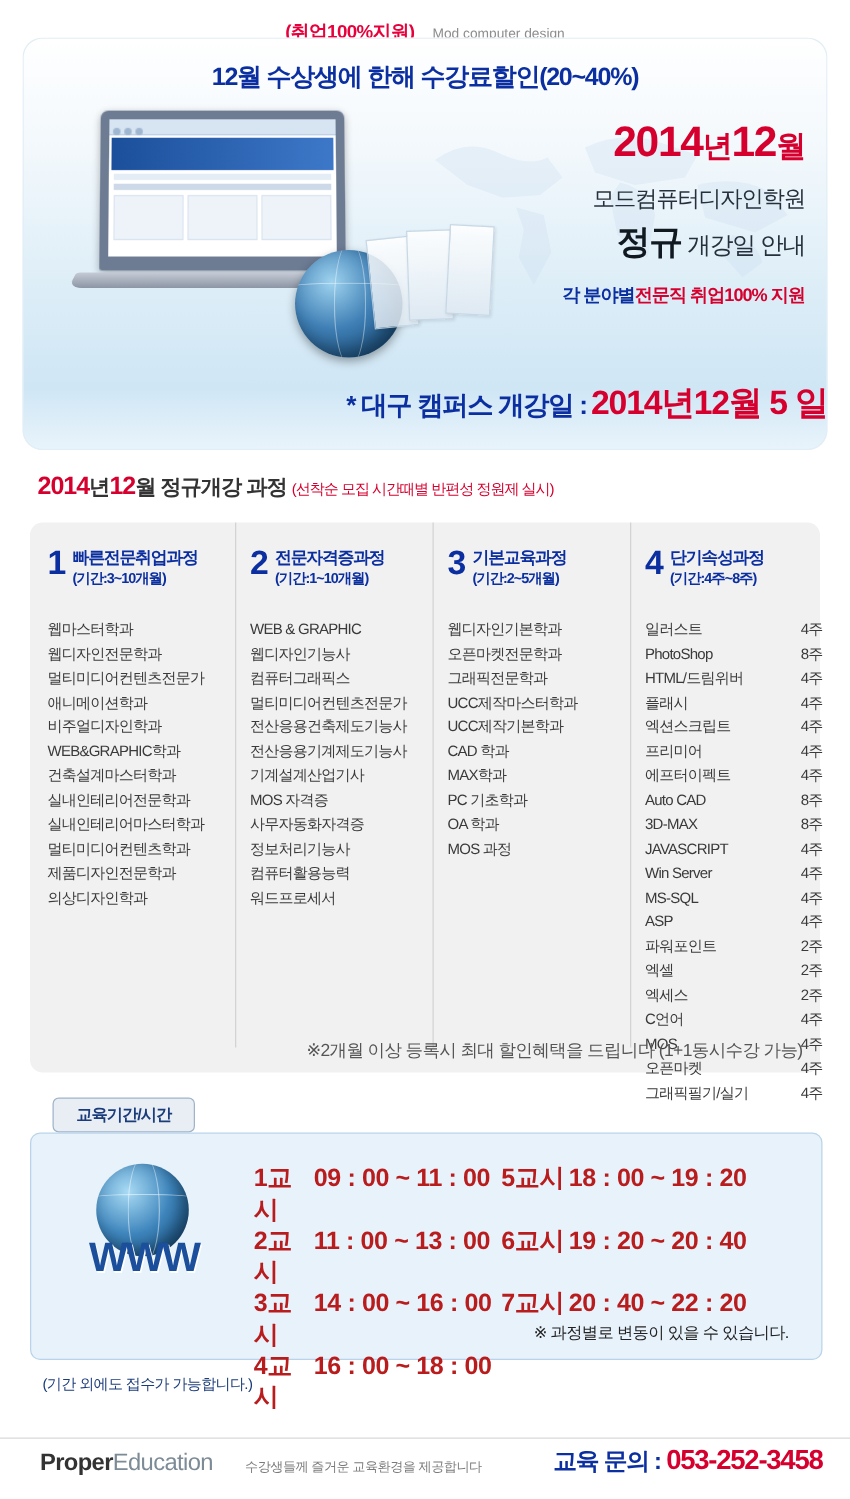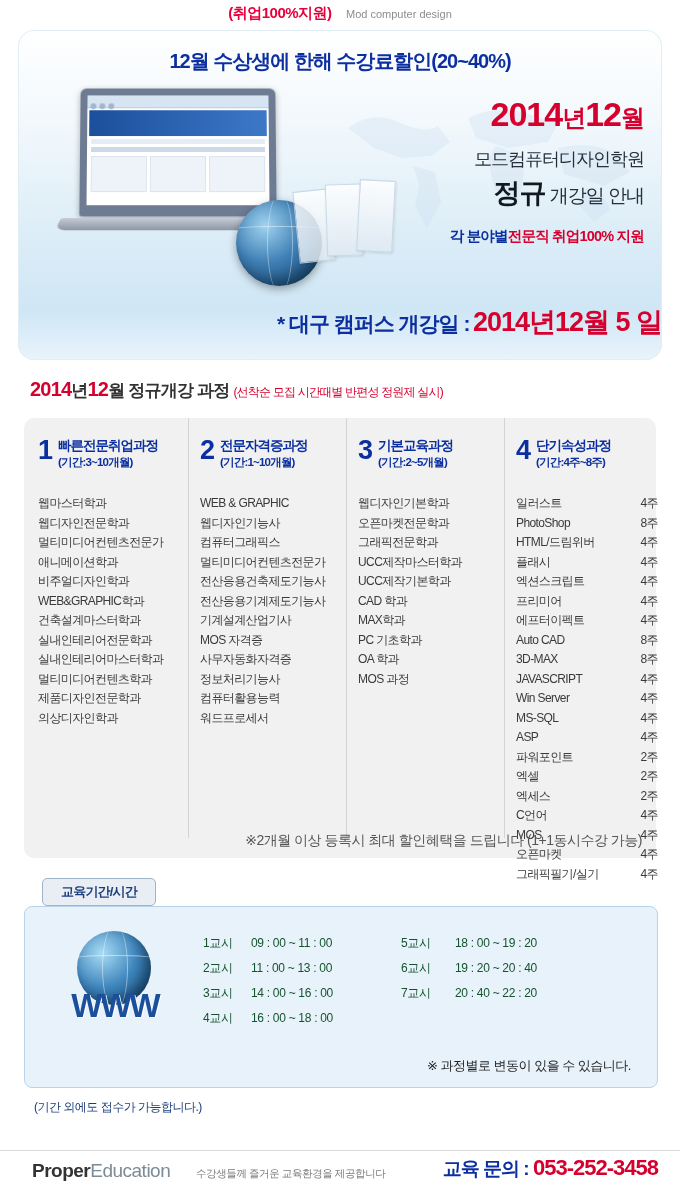--- a/index.html
+++ b/index.html
@@ -8,21 +8,21 @@
     background:#ffffff;
     font-family:"Liberation Sans","DejaVu Sans",sans-serif;
     position:relative;
     overflow:hidden;
     color:#333;
   }
   .page{position:relative;width:680px;height:1199px;}
 
   
   .top-line{
-    position:absolute;left:0;top:4px;width:680px;
+    position:absolute;left:0;top:16px;width:680px;
     text-align:center;
   }
   .top-line .promo{
     font-size:15px;font-weight:bold;color:#e8003c;letter-spacing:-0.5px;
   }
   .top-line .modlabel{
     font-size:11px;color:#8d8d8d;margin-left:10px;
   }
 
   
@@ -182,21 +182,21 @@
   .sg-ball:after{content:"";position:absolute;left:34%;top:-8%;width:32%;height:116%;border-left:1px solid rgba(255,255,255,.45);border-right:1px solid rgba(255,255,255,.45);border-radius:50%;}
   .sg-www{
     position:absolute;left:0;top:56px;width:120px;text-align:center;
     font-size:33px;font-weight:bold;color:#1b4f9b;letter-spacing:-2px;
     text-shadow:1px 1px 0 #fff;
   }
   .sched-rows{
     position:absolute;left:178px;top:24px;width:440px;
   }
   .srow{
-    font-size:12px;color:#14532d;letter-spacing:-0.3px;line-height:25px;font-weight:normal;
+    font-size:20px;color:#b91c1c;letter-spacing:-0.3px;line-height:25px;font-weight:bold;
     display:flex;
   }
   .srow .c-lbl{width:48px;}
   .srow .c-time{width:150px;}
   .srow .c-lbl2{width:54px;}
   .srow .c-time2{width:150px;}
   .sched-note{
     position:absolute;right:26px;bottom:12px;font-size:13px;color:#222;letter-spacing:-0.5px;margin-top:24px;
   }
 

